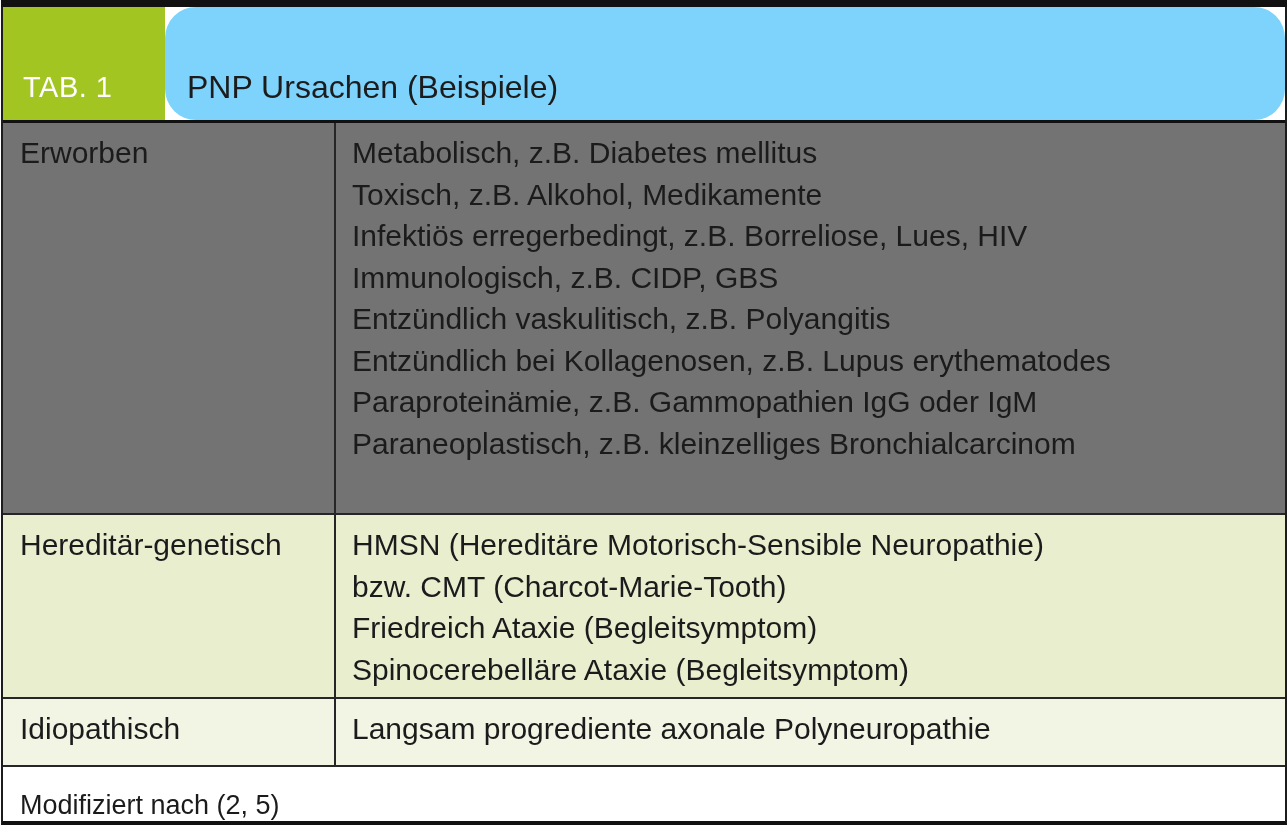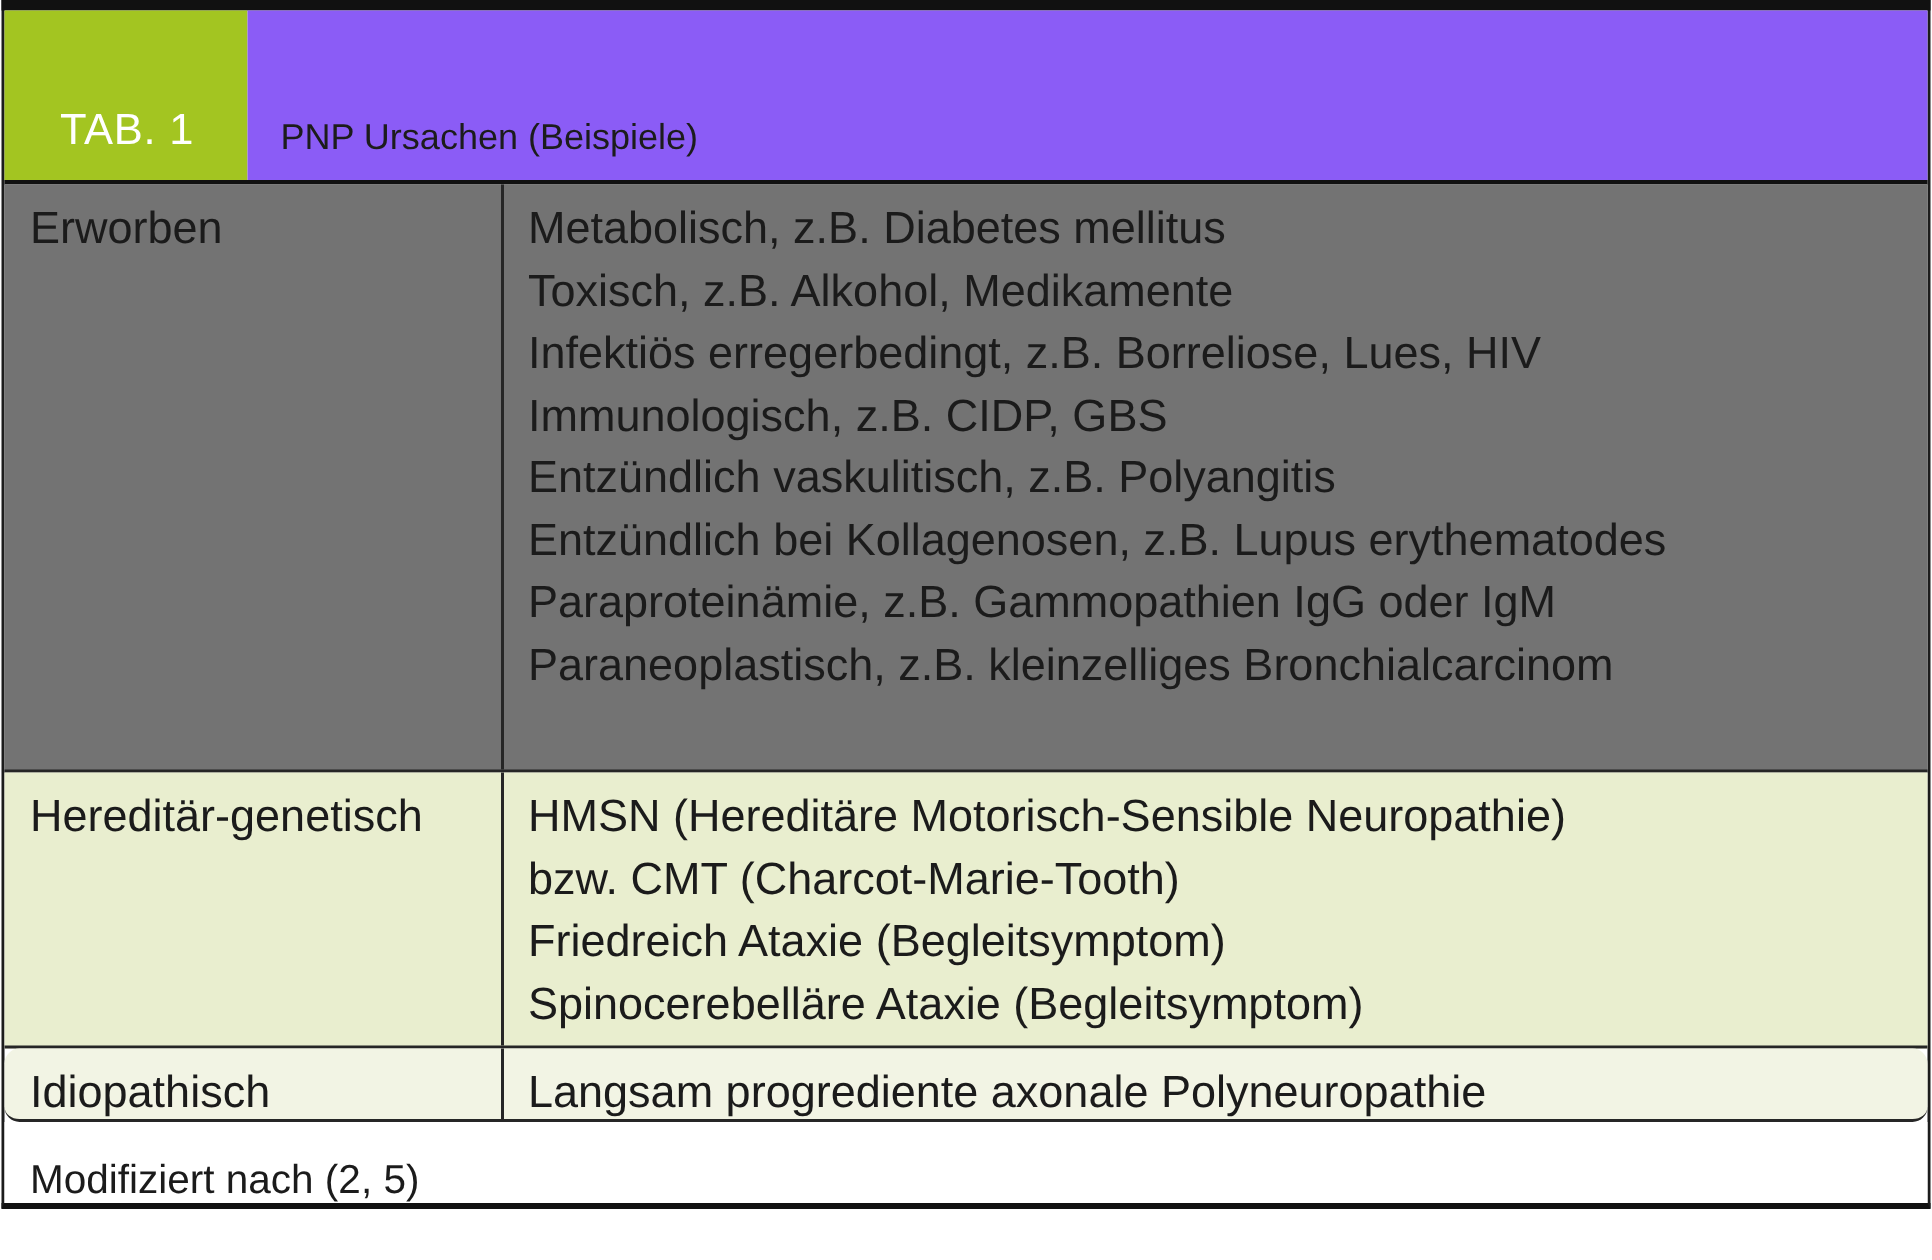--- a/index.html
+++ b/index.html
@@ -31,32 +31,33 @@
     height: 116px;
     border-bottom: 3px solid #111111;
   }
   .tag-cell {
     width: 162px;
     flex: 0 0 162px;
     background: #a3c521;
     color: #ffffff;
     display: flex;
     align-items: flex-end;
-    padding: 0 0 16px 37px;
+    padding: 0 0 16px 20px;
     font-size: 29px;
     letter-spacing: 0.5px;
   }
   .title-cell {
     flex: 1;
-    background: #8b5cf6;
+    background: #7dd3fc;
     display: flex;
     align-items: flex-end;
     padding: 0 0 14px 22px;
-    font-size: 24px;
+    font-size: 32px;
     color: #1c1c1c;
+    border-radius: 31px;
   }
 
   .data-row {
     display: flex;
     border-bottom: 2px solid #262626;
   }
   .data-row:last-of-type { border-bottom: none; }
   .row-cream  { background: #737373; }
   .row-green  { background: #e9eecf; }
   .row-cream2 { background: #f2f4e4; }
@@ -70,21 +71,21 @@
     line-height: 41.5px;
   }
   .content-cell {
     flex: 1;
     padding: 9px 10px 8px 16px;
     font-size: 30px;
     line-height: 41.5px;
   }
   .row-1 { height: 392px; }
   .row-2 { height: 184px; }
-  .row-3 { height: 49px; border-radius: 10px; }
+  .row-3 { height: 68px; }
 
   .footer-row {
     height: 54px;
     background: #ffffff;
     display: flex;
     align-items: flex-end;
     padding-left: 17px;
     font-size: 27px;
     color: #1b1b1b;
   }

